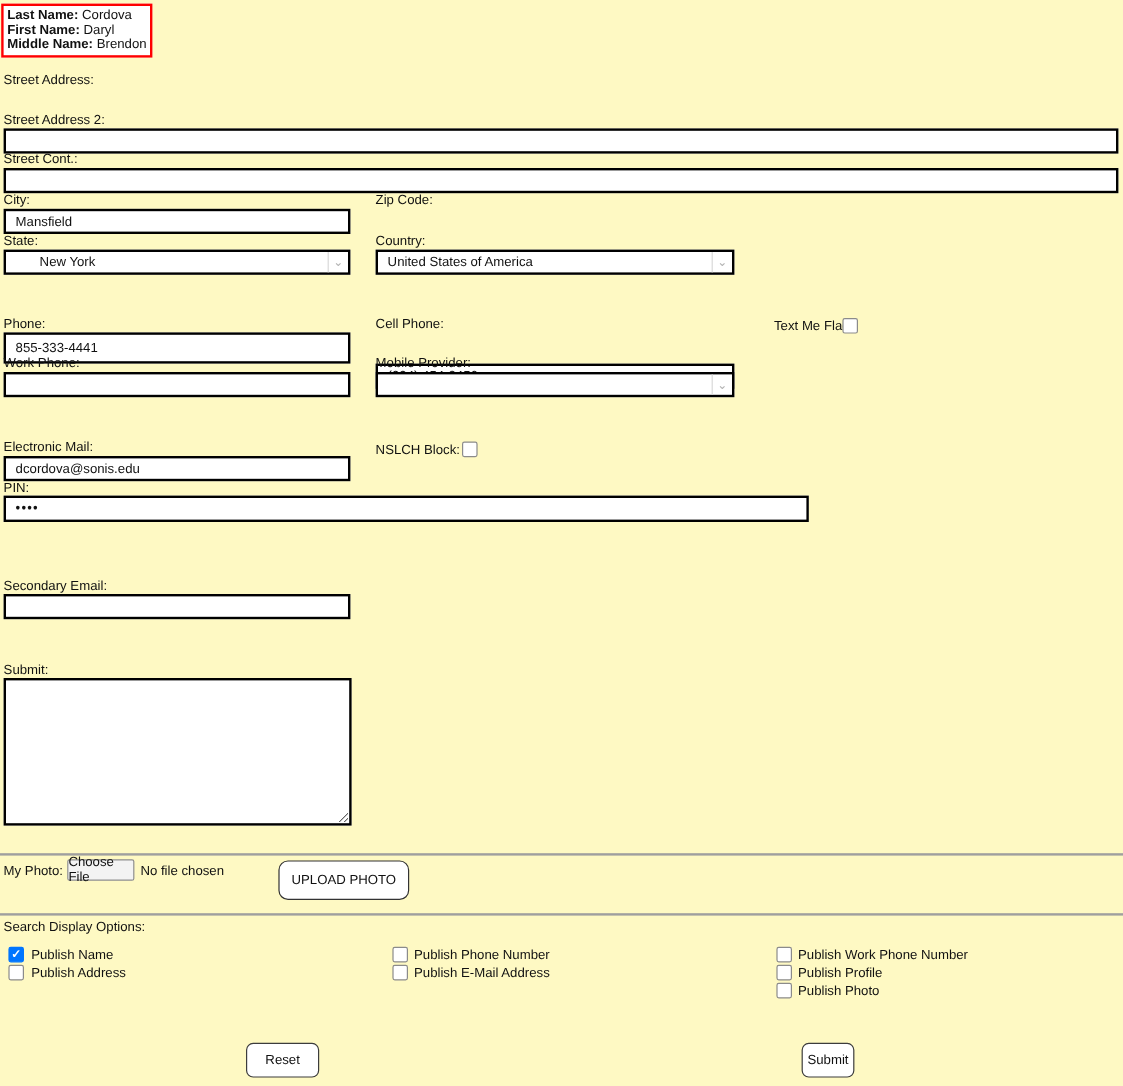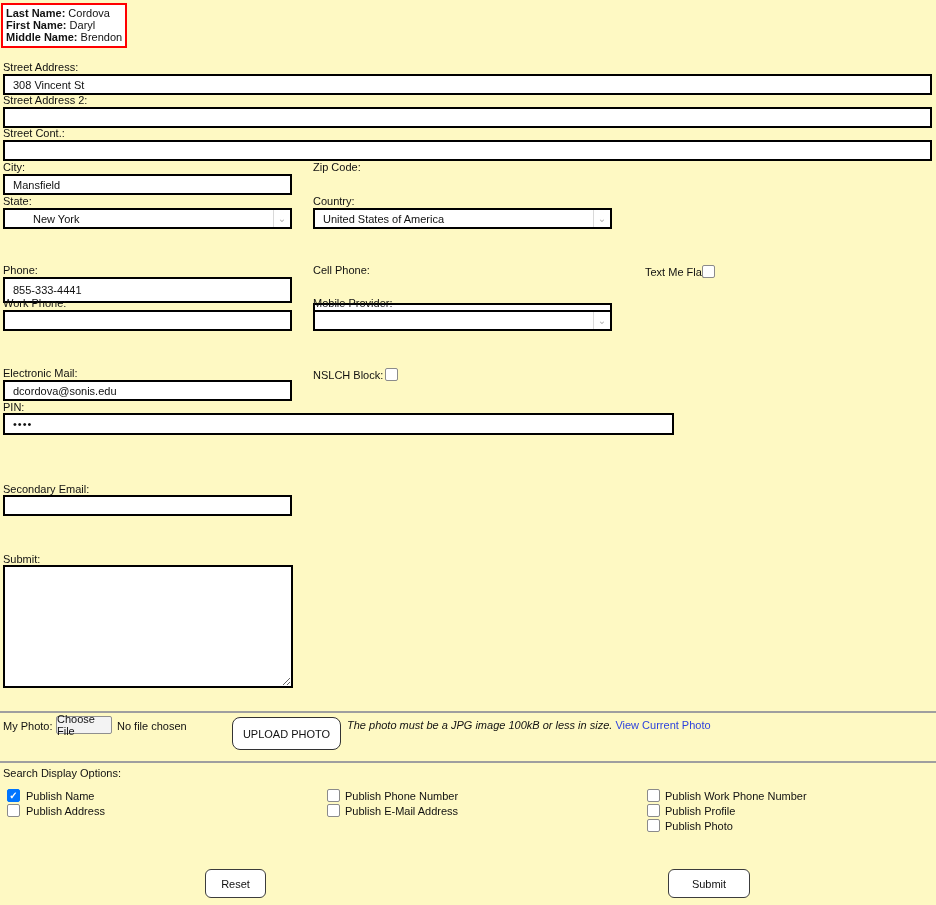--- a/index.html
+++ b/index.html
@@ -73,21 +73,20 @@
 
 <div class="page">
 
   <div class="namebox">
     <div><b>Last Name:</b> <span>Cordova</span></div>
     <div><b>First Name:</b> <span>Daryl</span></div>
     <div><b>Middle Name:</b> <span>Brendon</span></div>
   </div>
 
   <div class="lbl" style="left:3px; top:61px;">Street Address:</div>
-  <input class="inp" style="left: 3px; top: 74px; width: 929px; height: 21px;" value="308 Vincent St">
 
   <div class="lbl" style="left:3px; top:94px;">Street Address 2:</div>
   <input class="inp" style="left: 3px; top: 107px; width: 929px; height: 21px;" value="">
 
   <div class="lbl" style="left:3px; top:127px;">Street Cont.:</div>
   <input class="inp" style="left: 3px; top: 140px; width: 929px; height: 21px;" value="">
 
   <div class="lbl" style="left:3px; top:161px;">City:</div>
   <input class="inp" style="left: 3px; top: 174px; width: 289px; height: 21px;" value="Mansfield">
 
@@ -137,24 +136,20 @@
 
   <div class="lbl" style="left:3px; top:553px;">Submit:</div>
   <textarea class="ta" style="left: 3px; top: 565px; width: 290px; height: 123px;"></textarea>
 
   <div class="rule" style="top:711px;"></div>
 
   <div class="lbl" style="left:3px; top:720px;">My Photo:</div>
   <div class="file-btn">Choose File</div>
   <div class="lbl" style="left:117px; top:720px;">No file chosen</div>
   <div class="upload-btn">UPLOAD PHOTO</div>
-  <div class="photo-note">
-    <span class="note-text">The photo must be a JPG image 100kB or less in size.</span>
-    <a>View Current Photo</a>
-  </div>
 
   <div class="rule" style="top:761px;"></div>
 
   <div class="lbl" style="left:3px; top:767px;">Search Display Options:</div>
 
   <span class="cb checked" style="left:7px; top:789px;"></span>
   <div class="lbl" style="left:26px; top:790px;">Publish Name</div>
 
   <span class="cb" style="left:7px; top:804px;"></span>
   <div class="lbl" style="left:26px; top:805px;">Publish Address</div>
@@ -168,15 +163,15 @@
   <span class="cb" style="left:647px; top:789px;"></span>
   <div class="lbl" style="left:665px; top:790px;">Publish Work Phone Number</div>
 
   <span class="cb" style="left:647px; top:804px;"></span>
   <div class="lbl" style="left:665px; top:805px;">Publish Profile</div>
 
   <span class="cb" style="left:647px; top:819px;"></span>
   <div class="lbl" style="left:665px; top:820px;">Publish Photo</div>
 
   <div class="pill-btn" style="left:205px; top:869px; width:61px; height:29px;">Reset</div>
-  <div class="pill-btn" style="left:668px; top:869px; width:82px; height:29px;">Submit</div>
+  <div class="pill-btn" style="left:668px; top:869px; width:44px; height:29px;">Submit</div>
 
 </div>
 
 </body></html>

